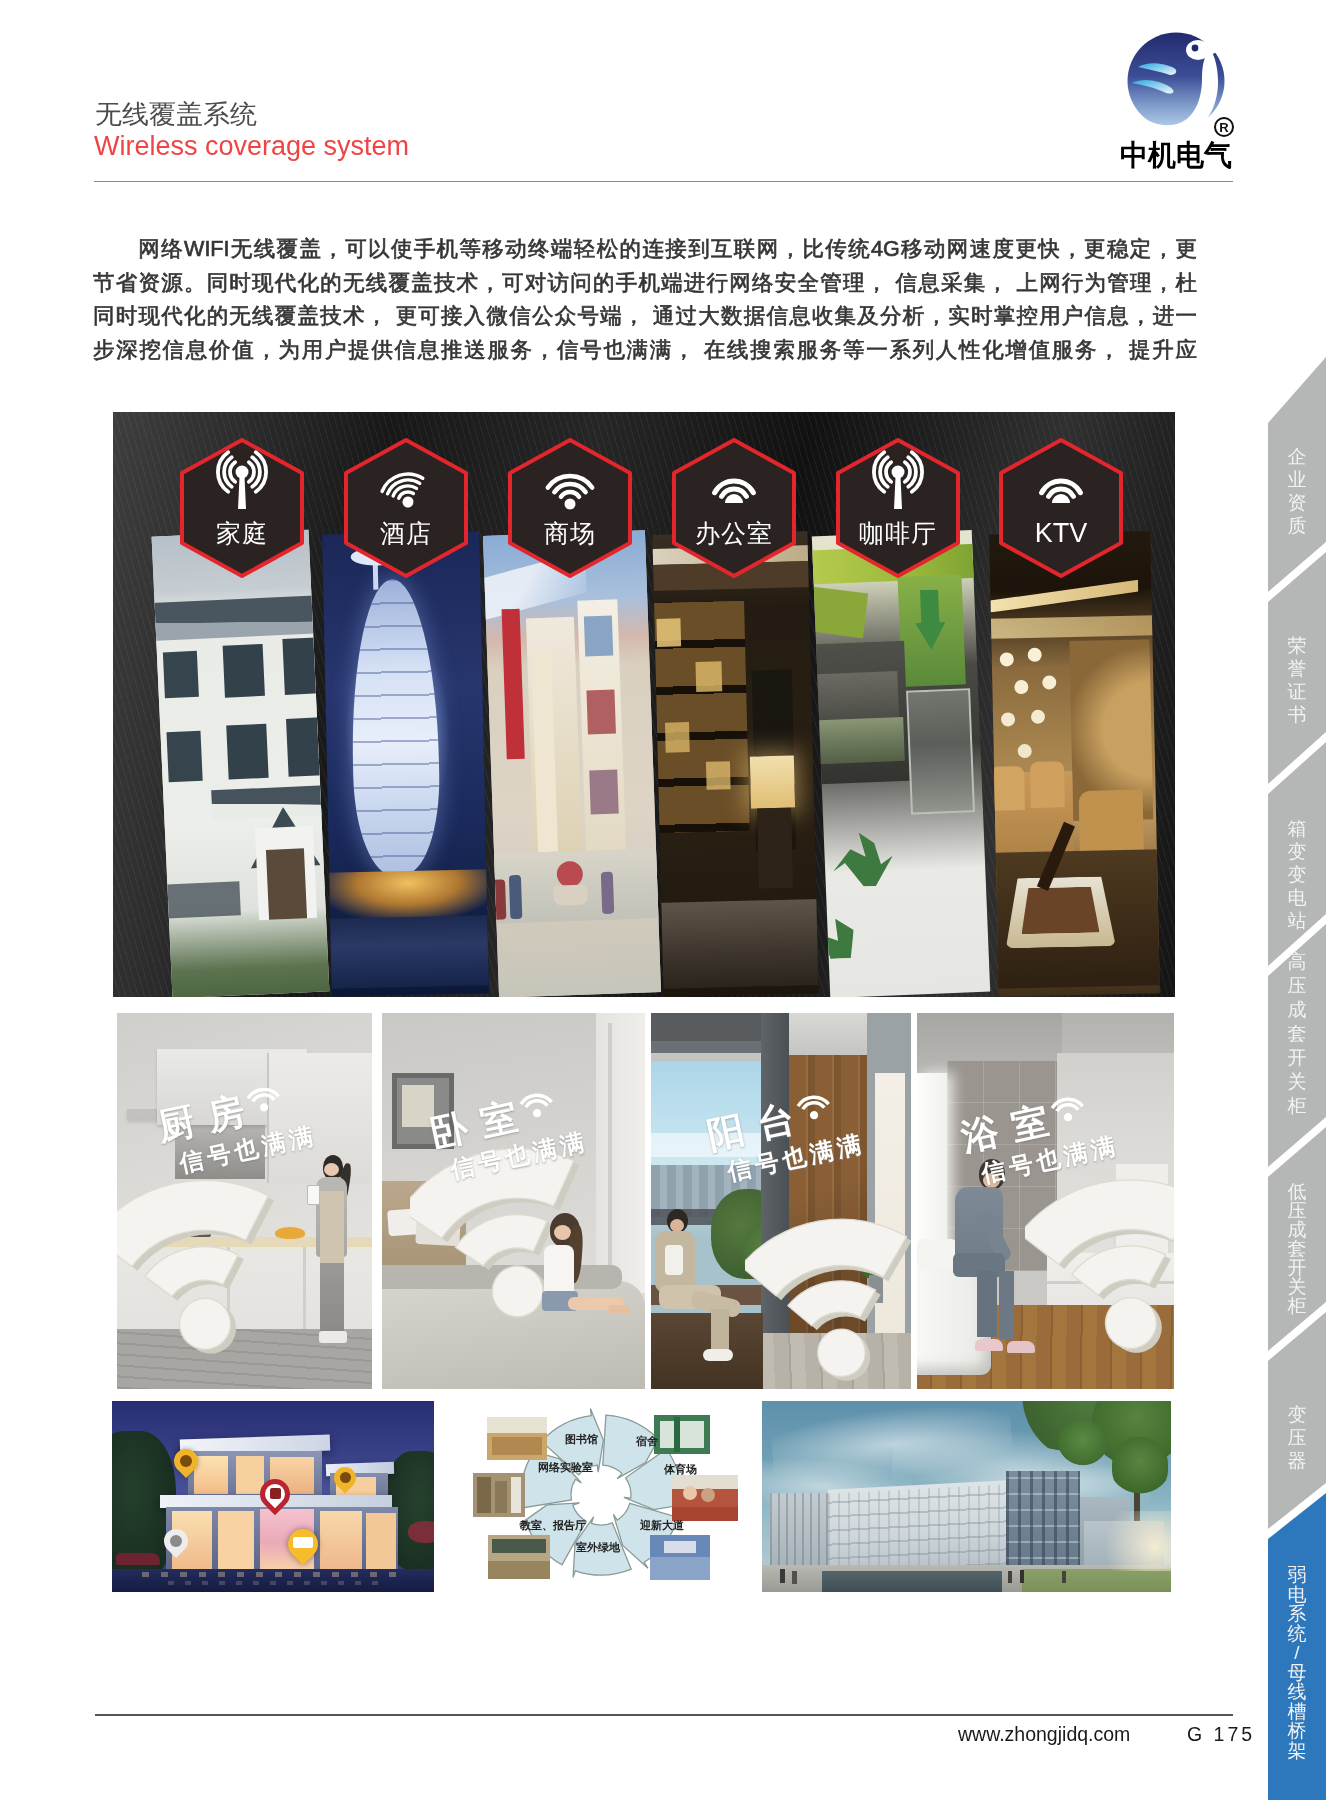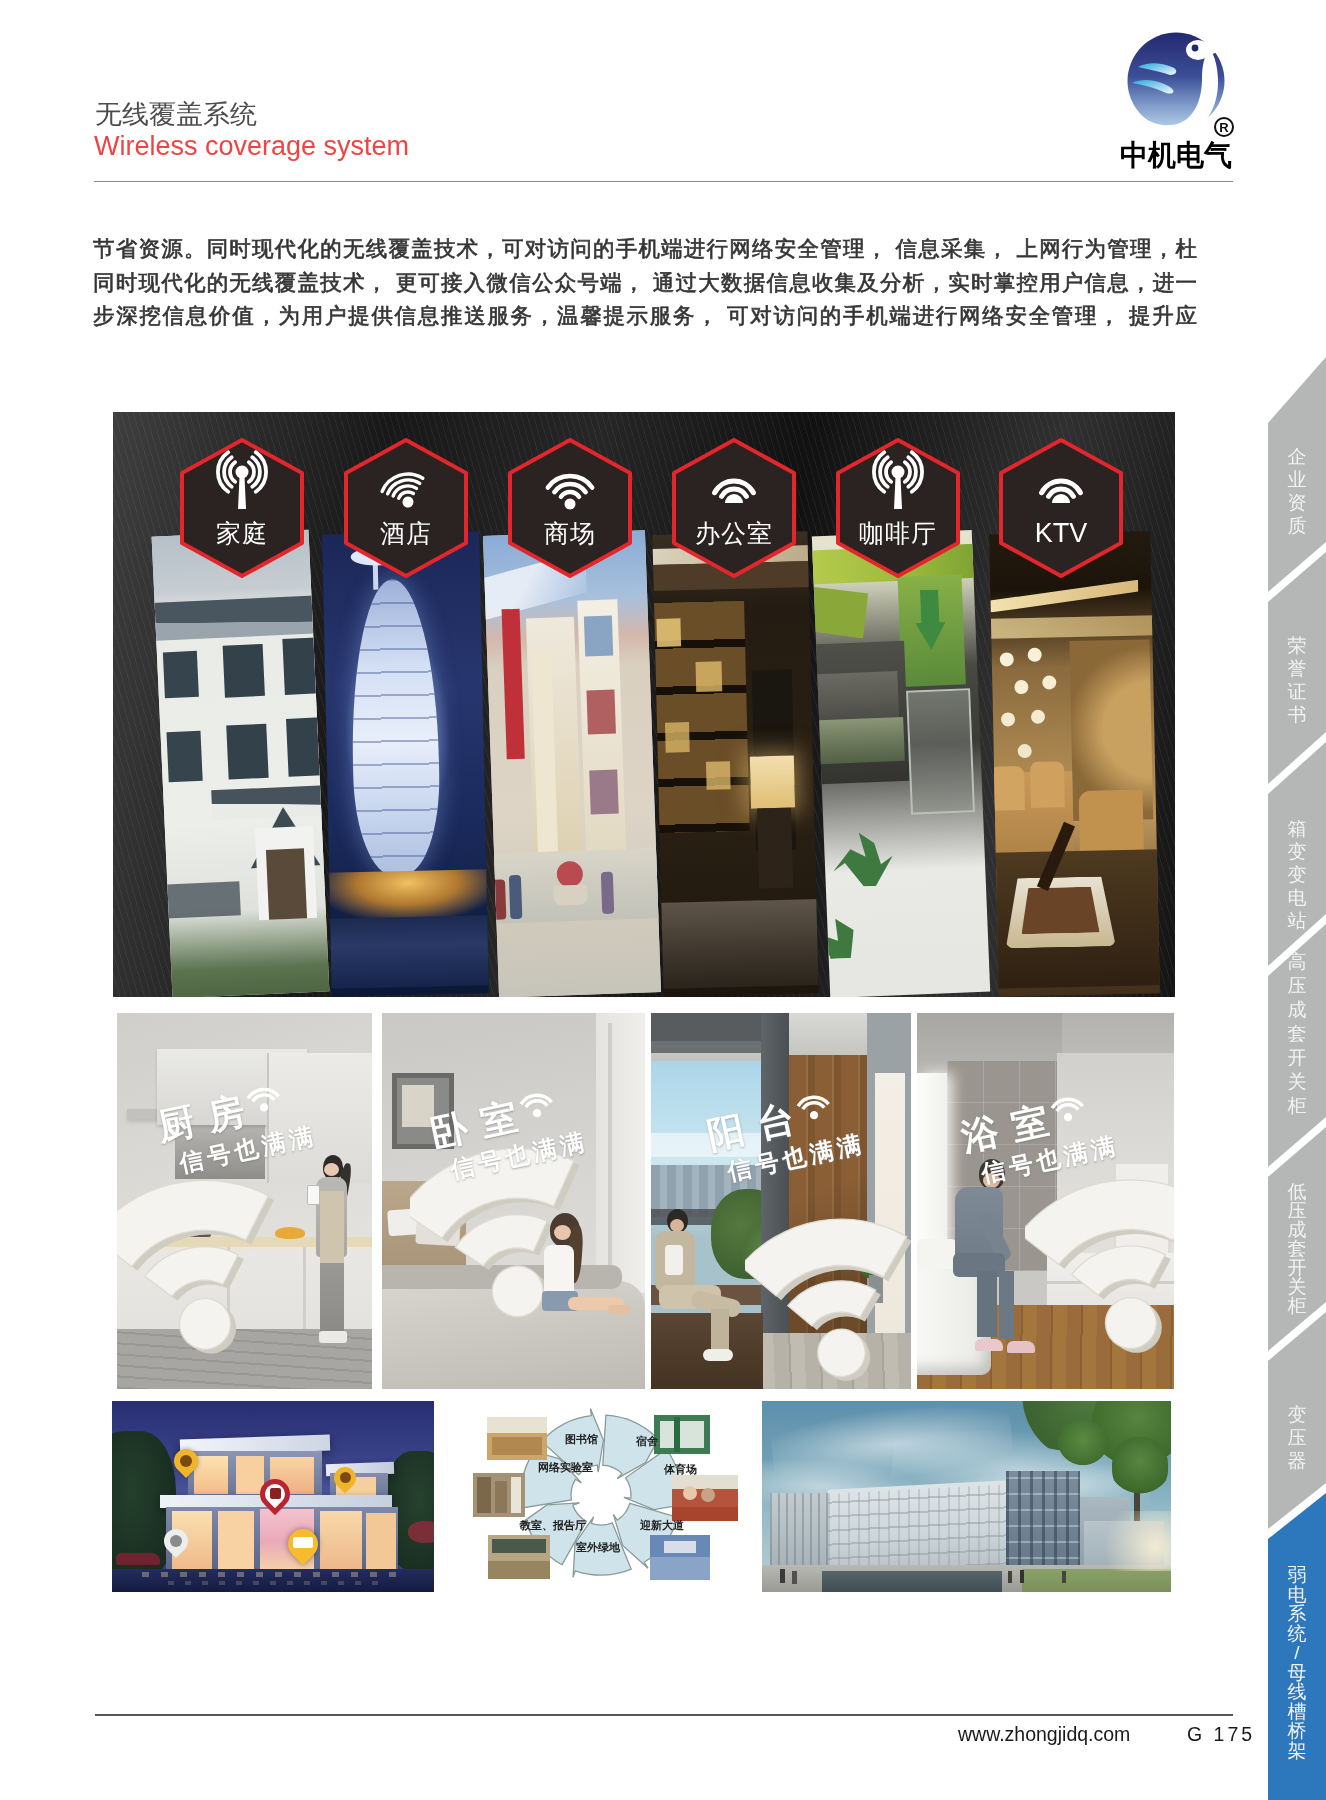--- a/index.html
+++ b/index.html
@@ -31,23 +31,24 @@
 .ptit .big{font-size:37px;display:inline-block;width:88px;text-align:justify;text-align-last:justify;}
 .ptit .small{font-size:24px;display:block;margin-top:-2px;width:136px;text-align:justify;text-align-last:justify;}
 </style></head>
 <body>
 <svg class="abs" style="left:95px;top:95px" width="260" height="38">
     <text x="0" y="28" font-size="26" fill="#4c4c4c" textLength="162" lengthAdjust="spacingAndGlyphs">无线覆盖系统</text>
   </svg>
 <div class="abs" id="titen">Wireless coverage system</div>
 <div class="abs" id="hline"></div>
 <div class="abs" id="para">
+    <div class="pline"><span style="display:inline-block;width:44px"></span>网络WIFI无线覆盖，可以使手机等移动终端轻松的连接到互联网，比传统4G移动网速度更快，更稳定，更</div>
     <div class="pline">节省资源。同时现代化的无线覆盖技术，可对访问的手机端进行网络安全管理， 信息采集， 上网行为管理，杜</div>
     <div class="pline">同时现代化的无线覆盖技术， 更可接入微信公众号端， 通过大数据信息收集及分析，实时掌控用户信息，进一</div>
-    <div class="pline">步深挖信息价值，为用户提供信息推送服务，温馨提示服务， 可对访问的手机端进行网络安全管理， 提升应</div>
+    <div class="pline">步深挖信息价值，为用户提供信息推送服务，信号也满满， 在线搜索服务等一系列人性化增值服务， 提升应</div>
   </div>
 
 <svg class="abs" style="left:1118px;top:25px" width="122" height="150" viewBox="0 0 122 150">
 <defs>
 <linearGradient id="lg1" x1="0" y1="0" x2="0" y2="1">
 <stop offset="0" stop-color="#232a6e"></stop>
         <stop offset="0.45" stop-color="#3c4e97"></stop>
 <stop offset="0.75" stop-color="#7f9ccb"></stop>
         <stop offset="1" stop-color="#b8d2ea"></stop>
 </linearGradient>

